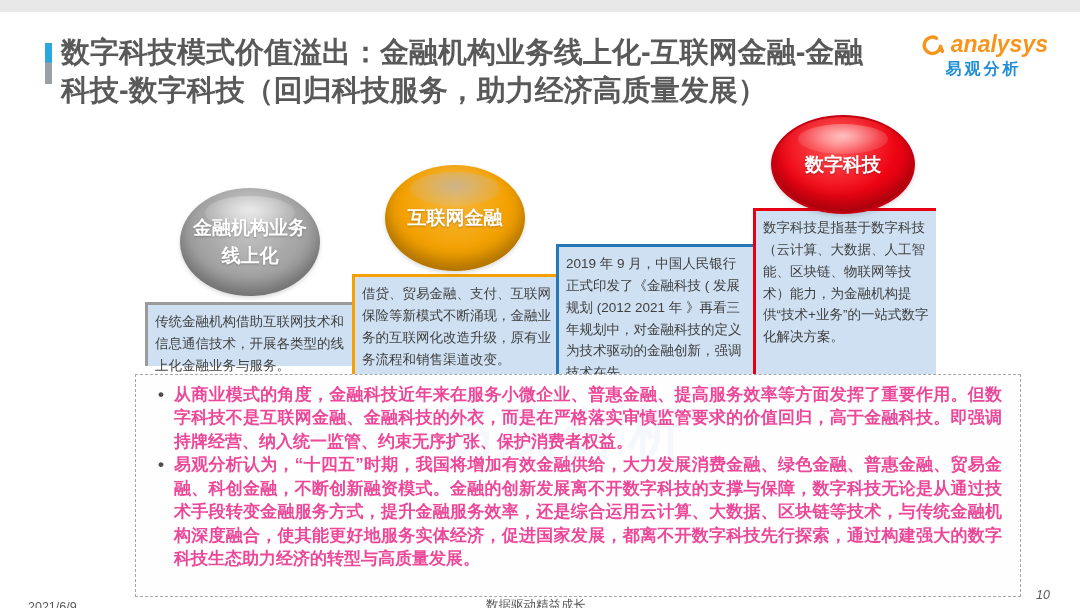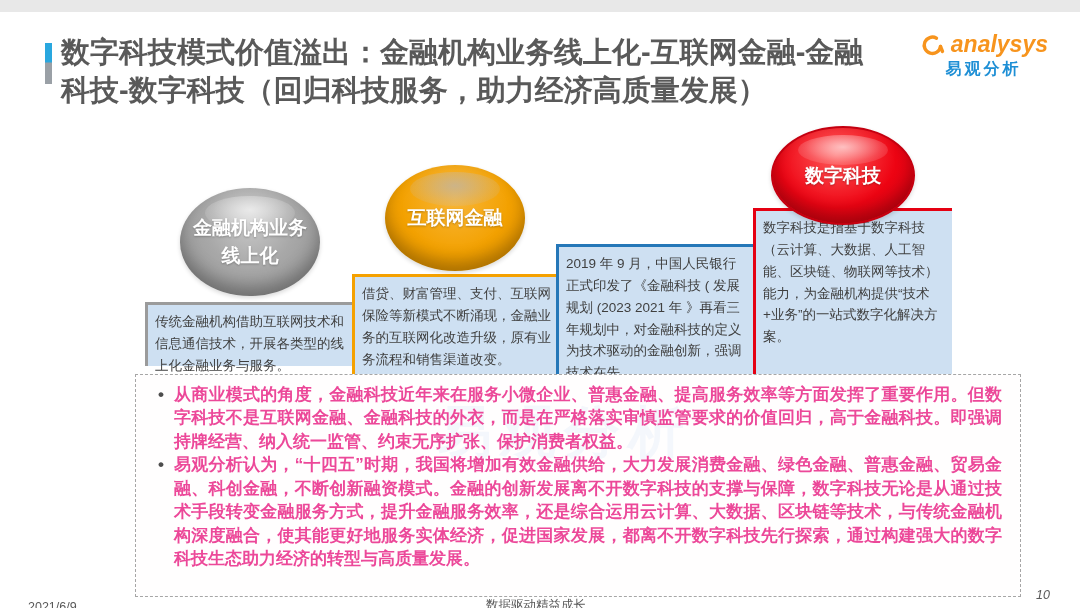--- a/index.html
+++ b/index.html
@@ -17,34 +17,34 @@
   .logo-a{width:26px;height:26px;display:inline-block;}
   .logo-brand{color:#f7941d;font-size:23px;font-weight:bold;font-style:italic;letter-spacing:0;}
   .logo-cn{color:#1e8fd5;font-size:16px;font-weight:bold;letter-spacing:3px;margin-top:2px;}
   
   .stage-box{position:absolute;background:#cee0f2;box-sizing:border-box;
     font-size:13.5px;color:#3f3f3f;line-height:1.62;padding:6px 5px 4px 7px;}
   .stage-box .txt{display:block;}
   .sb1{left:145px;top:290px;width:207px;height:64px;border-top:3px solid #9b9b9b;border-left:3px solid #9b9b9b;}
   .sb2{left:352px;top:262px;width:204px;height:100px;border-top:3px solid #f5a100;border-left:3px solid #f5a100;}
   .sb3{left:556px;top:232px;width:197px;height:130px;border-top:3px solid #2577b8;border-left:3px solid #2577b8;}
-  .sb4{left:753px;top:196px;width:199px;height:166px;border-top:3px solid #e50012;border-left:3px solid #e50012;}
+  .sb4{left:753px;top:196px;width:183px;height:166px;border-top:3px solid #e50012;border-left:3px solid #e50012;}
   .ellipse{position:absolute;border-radius:50%;display:flex;align-items:center;justify-content:center;
     text-align:center;color:#ffffff;font-weight:bold;font-size:19px;line-height:1.45;
     box-shadow:inset 0 -10px 16px rgba(0,0,0,.28),0 2px 4px rgba(0,0,0,.15);}
   .ellipse::before{content:"";position:absolute;left:18%;top:7%;width:64%;height:32%;border-radius:50%;
     background:radial-gradient(ellipse at 50% 40%,rgba(255,255,255,.65) 0%,rgba(255,255,255,.18) 60%,rgba(255,255,255,0) 100%);}
   .el1{left:180px;top:176px;width:140px;height:108px;
     background:radial-gradient(ellipse at 50% 30%,#c9c9c9 0%,#a8a8a8 45%,#8f8f8f 100%);}
   .el2{left:385px;top:153px;width:140px;height:106px;
     background:radial-gradient(ellipse at 50% 30%,#f8b63a 0%,#f3a100 55%,#e59400 100%);}
   .el2::before{background:radial-gradient(ellipse at 50% 40%,rgba(190,180,165,.75) 0%,rgba(200,190,175,.25) 60%,rgba(255,255,255,0) 100%);}
   .el3{left:581px;top:122px;width:140px;height:106px;border:2px solid #0d5a97;
     background:radial-gradient(ellipse at 45% 28%,#4d9fd6 0%,#1a6fb0 55%,#0f5e9e 100%);}
-  .el4{left:771px;top:114px;width:140px;height:95px;border:2px solid #c40010;
+  .el4{left:771px;top:103px;width:140px;height:95px;border:2px solid #c40010;
     background:radial-gradient(ellipse at 45% 28%,#ff5a5a 0%,#ee0413 55%,#d60010 100%);text-align:center;}
   .el-label{position:relative;z-index:2;padding:0 10px;text-shadow:0 1px 2px rgba(0,0,0,.25);}
   
   .summary{position:absolute;left:135px;top:362px;width:886px;height:223px;box-sizing:border-box;
     background:#fffefe;border:1px dashed #a6a6a6;padding:8px 18px 6px 18px;}
   .watermark{position:absolute;left:300px;top:20px;font-size:56px;font-weight:bold;
     color:rgba(62,141,213,.06);letter-spacing:8px;pointer-events:none;white-space:nowrap;}
   .bullet{position:relative;padding-left:20px;font-size:17px;font-weight:600;color:#ec4899;
     line-height:1.38;margin:0;text-align:justify;}
   .bullet::before{content:"\2022";position:absolute;left:4px;top:0;color:#4d4d4d;}
@@ -72,24 +72,24 @@
       </span>
       <span class="logo-brand">analysys</span>
     </div>
     <div class="logo-cn">易观分析</div>
   </div>
 
   <div class="stage-box sb1">
     <span class="txt">传统金融机构借助互联网技术和信息通信技术，开展各类型的线上化金融业务与服务。</span>
   </div>
   <div class="stage-box sb2">
-    <span class="txt">借贷、财富管理、支付、互联网保险等新模式不断涌现，金融业务的互联网化改造升级，原有业务流程和销售渠道改变。</span>
+    <span class="txt">借贷、贸易金融、支付、互联网保险等新模式不断涌现，金融业务的互联网化改造升级，原有业务流程和销售渠道改变。</span>
   </div>
   <div class="stage-box sb3">
-    <span class="txt">2019 年 9 月，中国人民银行正式印发了《金融科技 ( 发展规划 (2023 2021 年 》再看三年规划中，对金融科技的定义为技术驱动的金融创新，强调技术在先。</span>
+    <span class="txt">2019 年 9 月，中国人民银行正式印发了《金融科技 ( 发展规划 (2012 2021 年 》再看三年规划中，对金融科技的定义为技术驱动的金融创新，强调技术在先。</span>
   </div>
   <div class="stage-box sb4">
     <span class="txt">数字科技是指基于数字科技（云计算、大数据、人工智能、区块链、物联网等技术）能力，为金融机构提供“技术+业务”的一站式数字化解决方案。</span>
   </div>
 
   <div class="ellipse el2">
     <span class="el-label">互联网金融</span>
   </div>
   <div class="ellipse el1">
     <span class="el-label">金融机构业务线上化</span>

